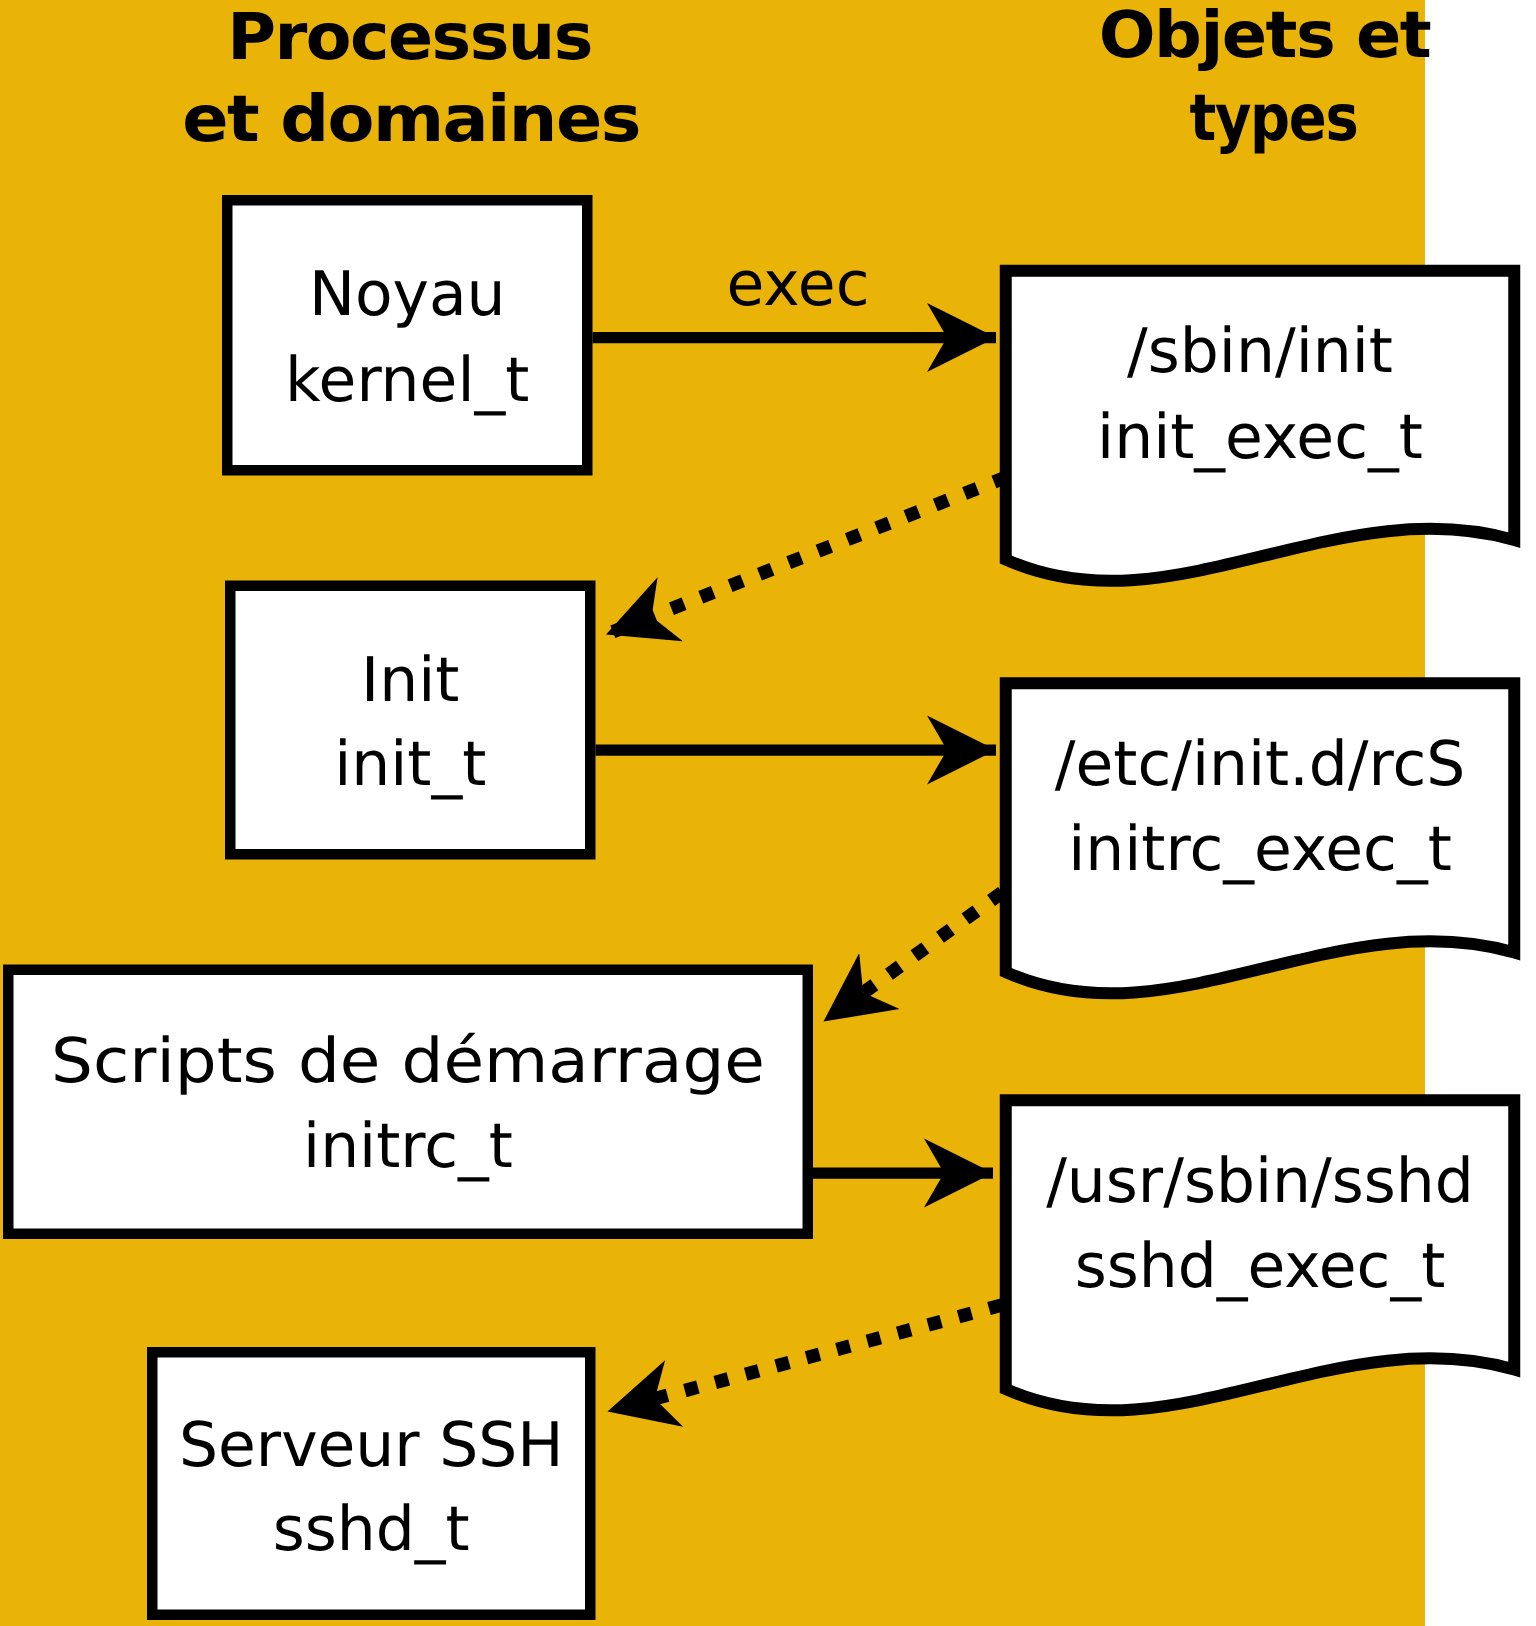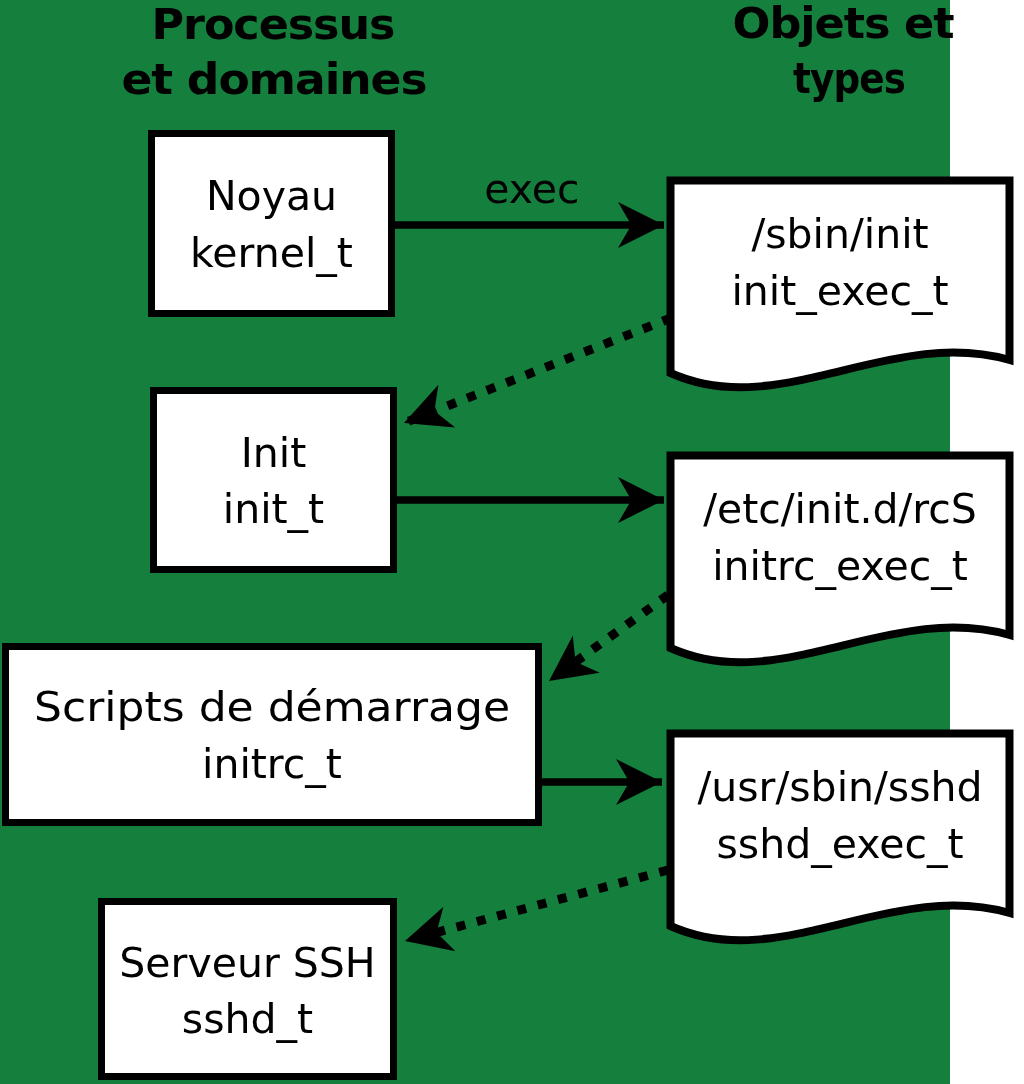--- a/index.html
+++ b/index.html
@@ -4,21 +4,21 @@
 <style>
   html, body {
     margin: 0;
     padding: 0;
     background: #ffffff;
   }
   .stage {
     width: 950px;
     height: 1084px;
     position: relative;
-    background: #15803d;
+    background: #eab308;
   }
   svg { display: block; }
   text {
     font-family: "DejaVu Sans", "Liberation Sans", sans-serif;
     fill: #000000;
   }
   .col-header {
     font-size: 43px;
     font-weight: bold;
     letter-spacing: -1px;

